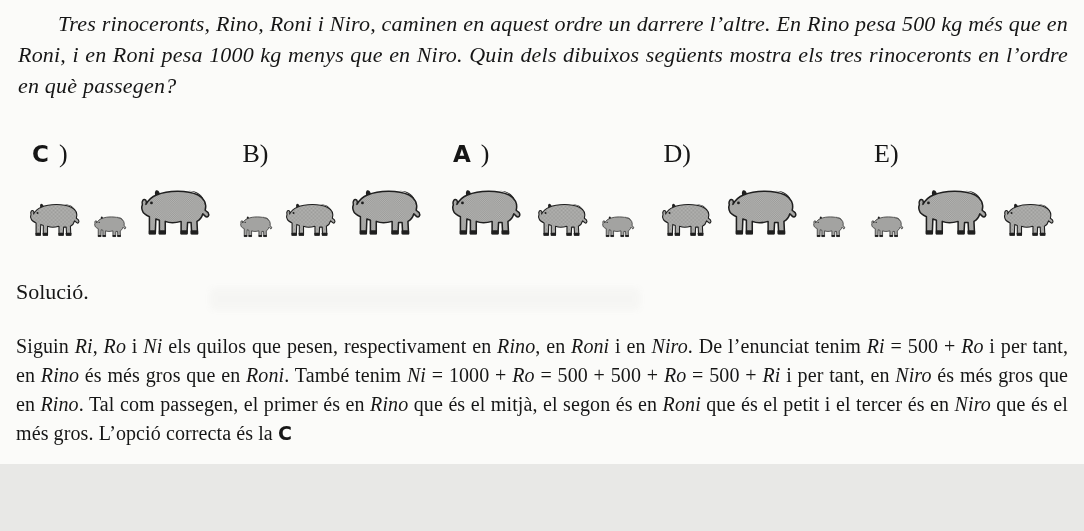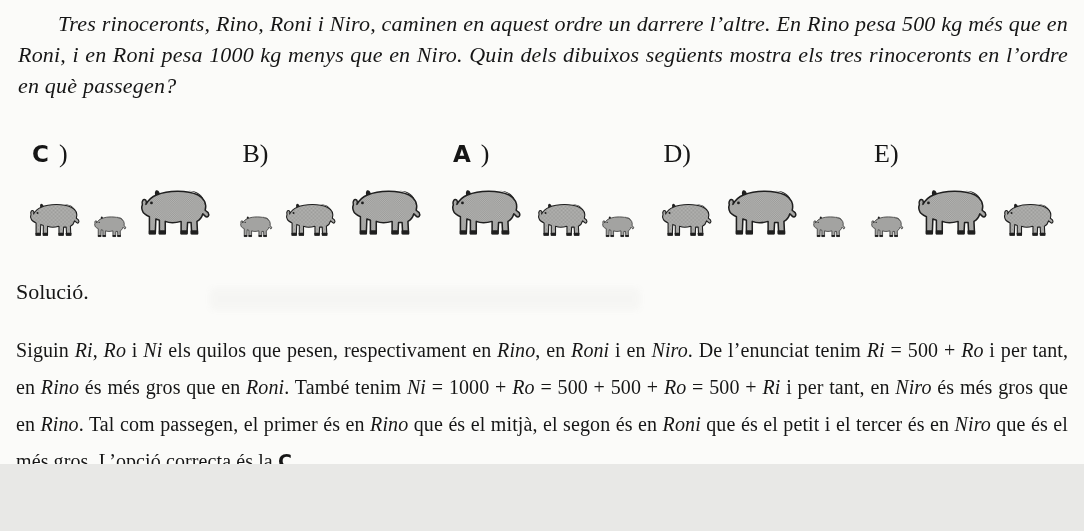--- a/index.html
+++ b/index.html
@@ -58,21 +58,21 @@
   .rhino-medium{width:56px;height:39px;}
   .rhino-small{width:36px;height:25px;}
   
   .solucio{
     margin:40px 0 0 2px;
     font-size:22px;
   }
   .solution{
     margin:27px 0 0 2px;
     font-size:20px;
-    line-height:37px;
+    line-height:29px;
     text-align:justify;
     letter-spacing:0.1px;
   }
   .solution .var{font-style:italic;}
   .solution .ans{
     font-family:"DejaVu Sans",sans-serif;
     font-weight:bold;
     font-size:19px;
   }
   

